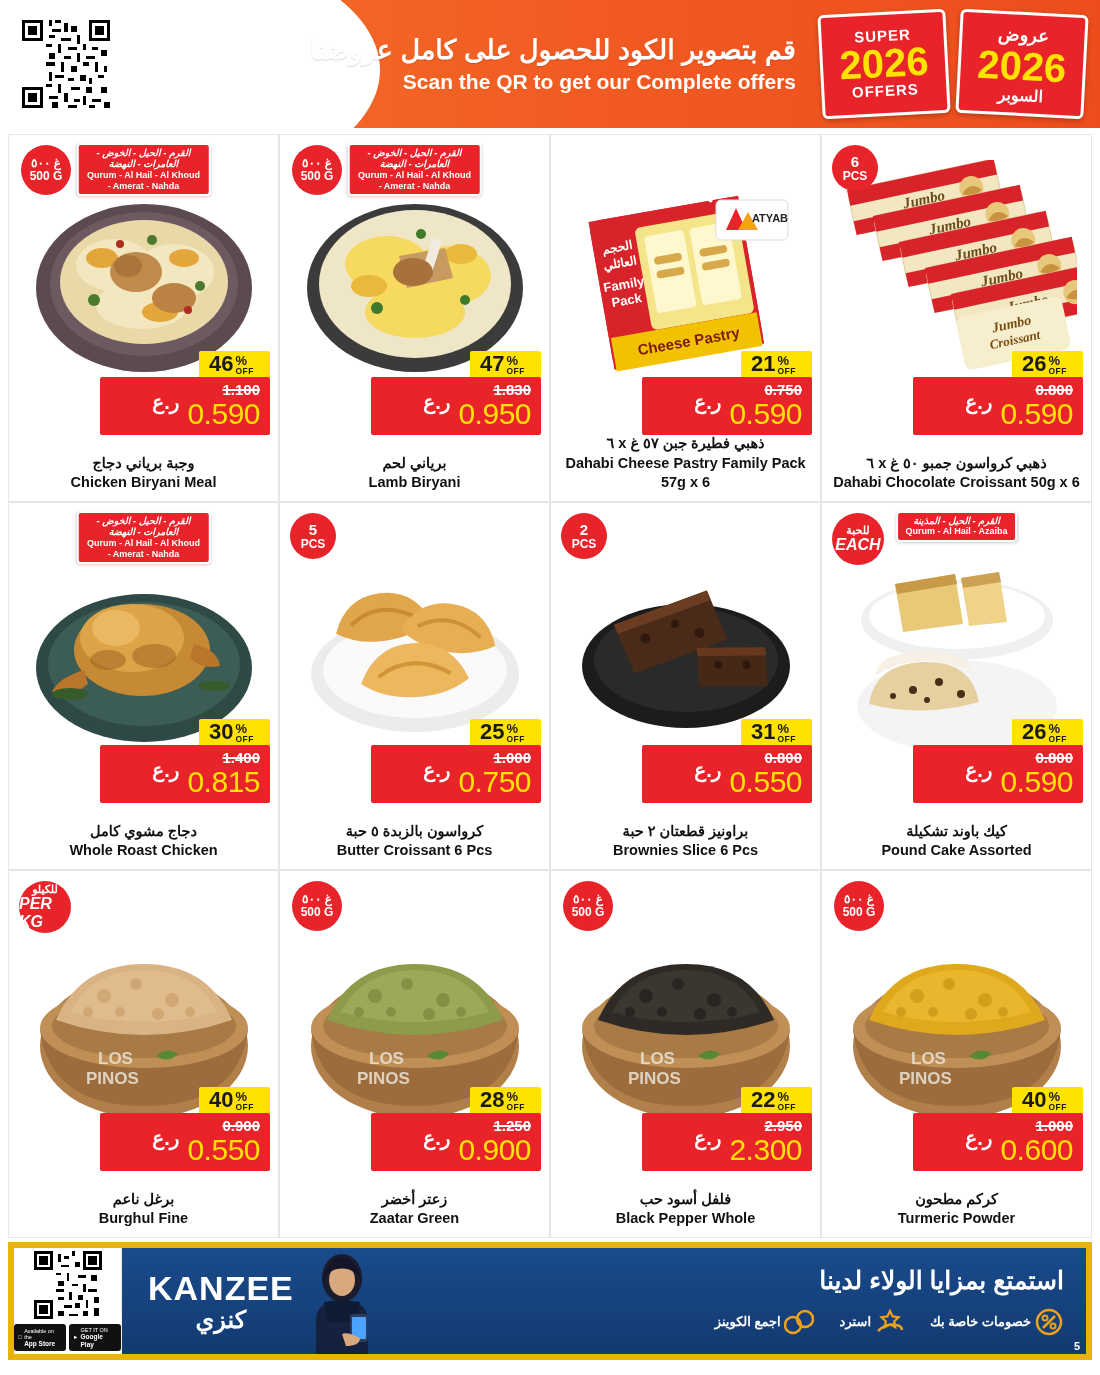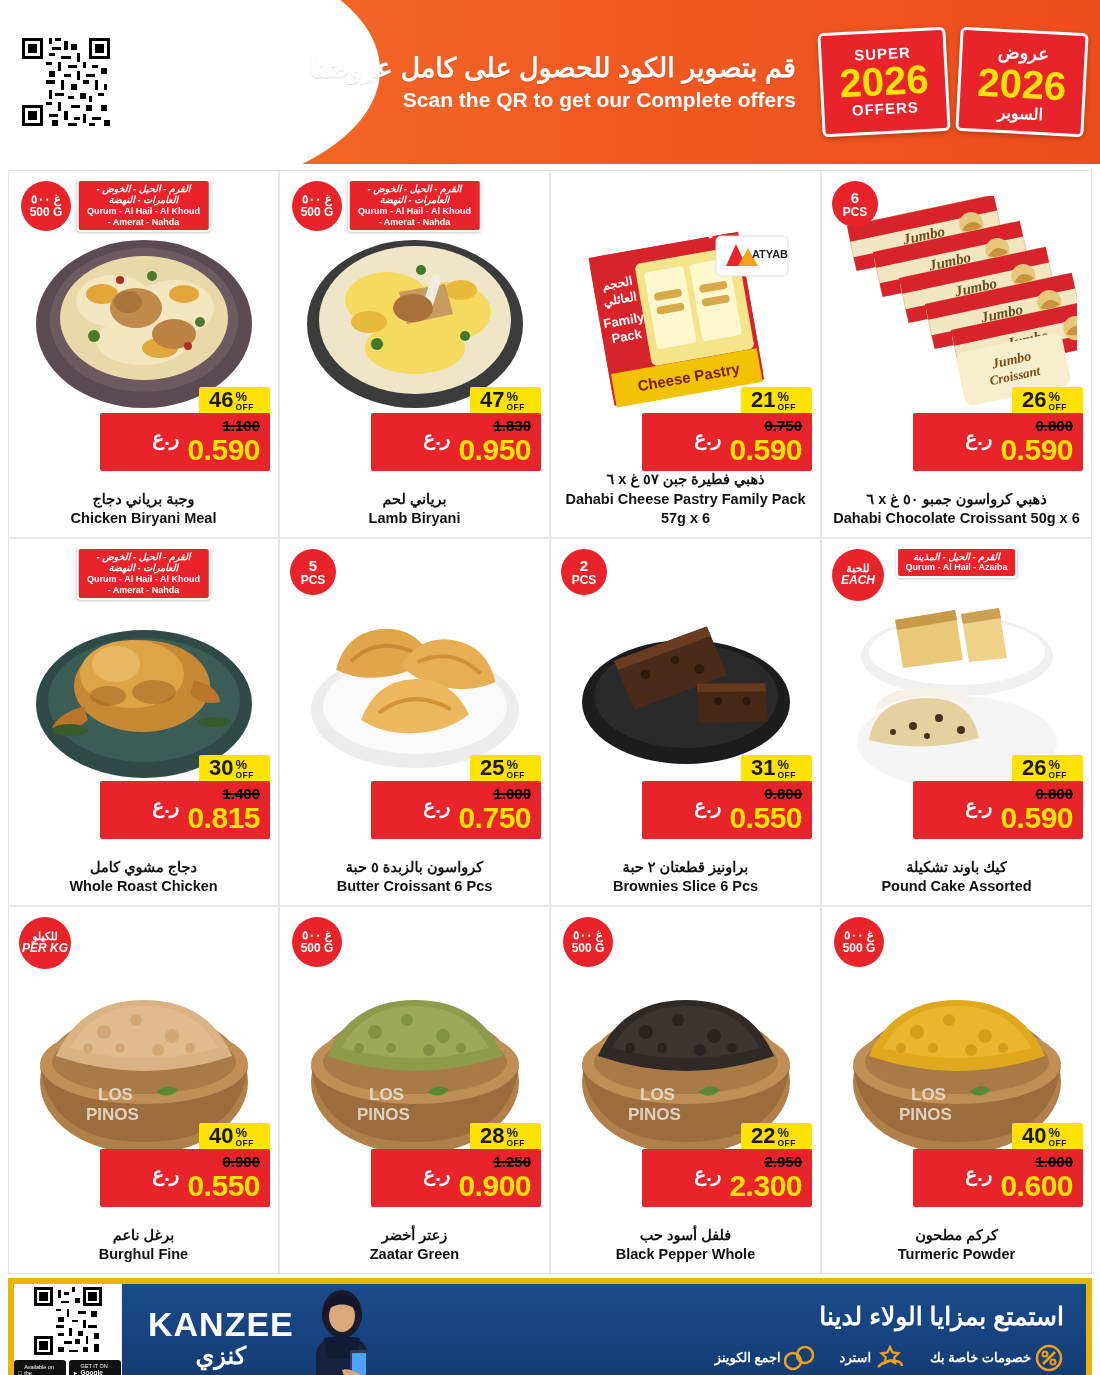--- a/index.html
+++ b/index.html
@@ -6,21 +6,21 @@
   body {
     width: 1100px; height: 1375px;
     font-family: "Liberation Sans", sans-serif;
     background: #ffffff;
     overflow: hidden;
   }
 
   
   .header {
     position: relative;
-    height: 164px;
+    height: 128px;
     background: linear-gradient(90deg, #f4742a 0%, #f15a22 55%, #ed4d1c 100%);
     display: flex;
     align-items: center;
     overflow: hidden;
   }
   .header:before {
     content:"";
     position:absolute; left:-40px; top:-60px;
     width: 420px; height: 260px;
     background: #ffffff;
@@ -109,21 +109,21 @@
   }
   .tag-pcs .n { font-size: 15px; }
   .tag-each {
     position:absolute; top: 10px; left: 10px;
     background:#e8232a; color:#fff; border-radius: 50%;
     width: 52px; height: 52px;
     display:flex; flex-direction:column; align-items:center; justify-content:center;
     font-weight:bold; line-height:1.1; z-index:5;
   }
   .tag-each .ar { font-size: 11px; direction:rtl; }
-  .tag-each .en { font-size: 12px; font-style: italic; }
+  .tag-each .en { font-size: 16px; font-style: italic; }
 
   .branch-tag {
     position:absolute; top: 8px; left: 50%; transform: translateX(-50%);
     background:#e8232a; color:#fff;
     border:2px solid #fff;
     border-radius: 4px;
     padding: 2px 8px 3px 8px;
     text-align:center; z-index:6;
     box-shadow: 0 1px 3px rgba(0,0,0,.2);
   }
@@ -154,28 +154,28 @@
     border-radius: 2px;
     display:flex; align-items:center; justify-content:flex-end; gap:8px;
     position: relative;
   }
   .riyal {
     font-size: 20px; font-weight:bold; line-height:1;
     padding-bottom: 6px;
   }
   .price-nums { text-align:right; }
   .old-price {
-    font-size: 15px; font-weight:bold; color:#000000;
+    font-size: 15px; font-weight:bold; color:#ffffff;
     text-decoration: line-through;
     text-decoration-thickness: 2px;
     line-height: 1.1;
     margin-top: 32px;
   }
   .new-price {
-    font-size: 30px; font-weight:bold; color:#ffe200; line-height: 1;
+    font-size: 30px; font-weight:normal; color:#ffe200; line-height: 1;
     letter-spacing: -0.5px;
   }
   .names {
     position:absolute; left:0; right:0; bottom: 8px;
     text-align:center; padding: 0 6px;
   }
   .name-ar { font-size: 14.5px; font-weight: bold; color:#111; direction: rtl; line-height:1.35;}
   .name-en { font-size: 14.5px; font-weight: bold; color:#111; line-height:1.35;}
 
   

